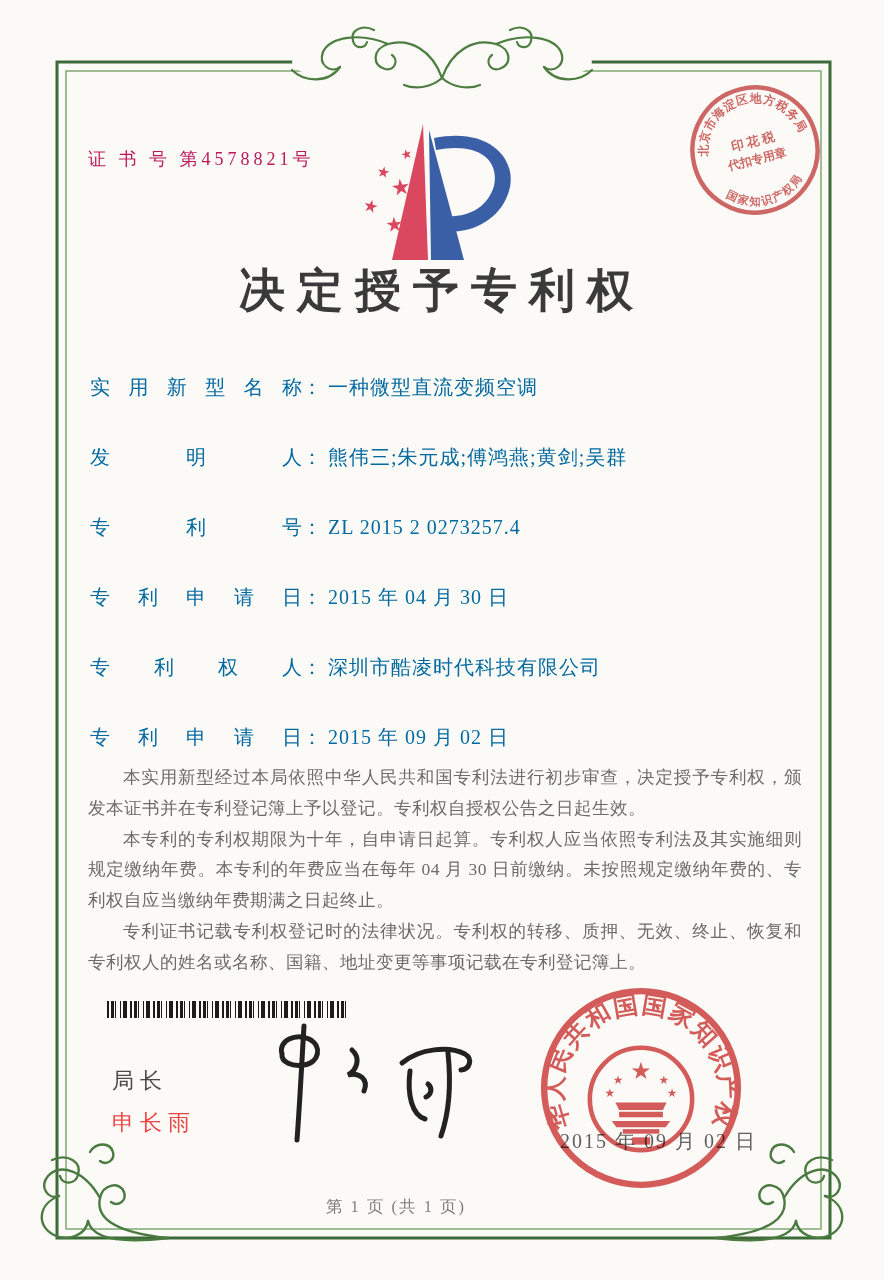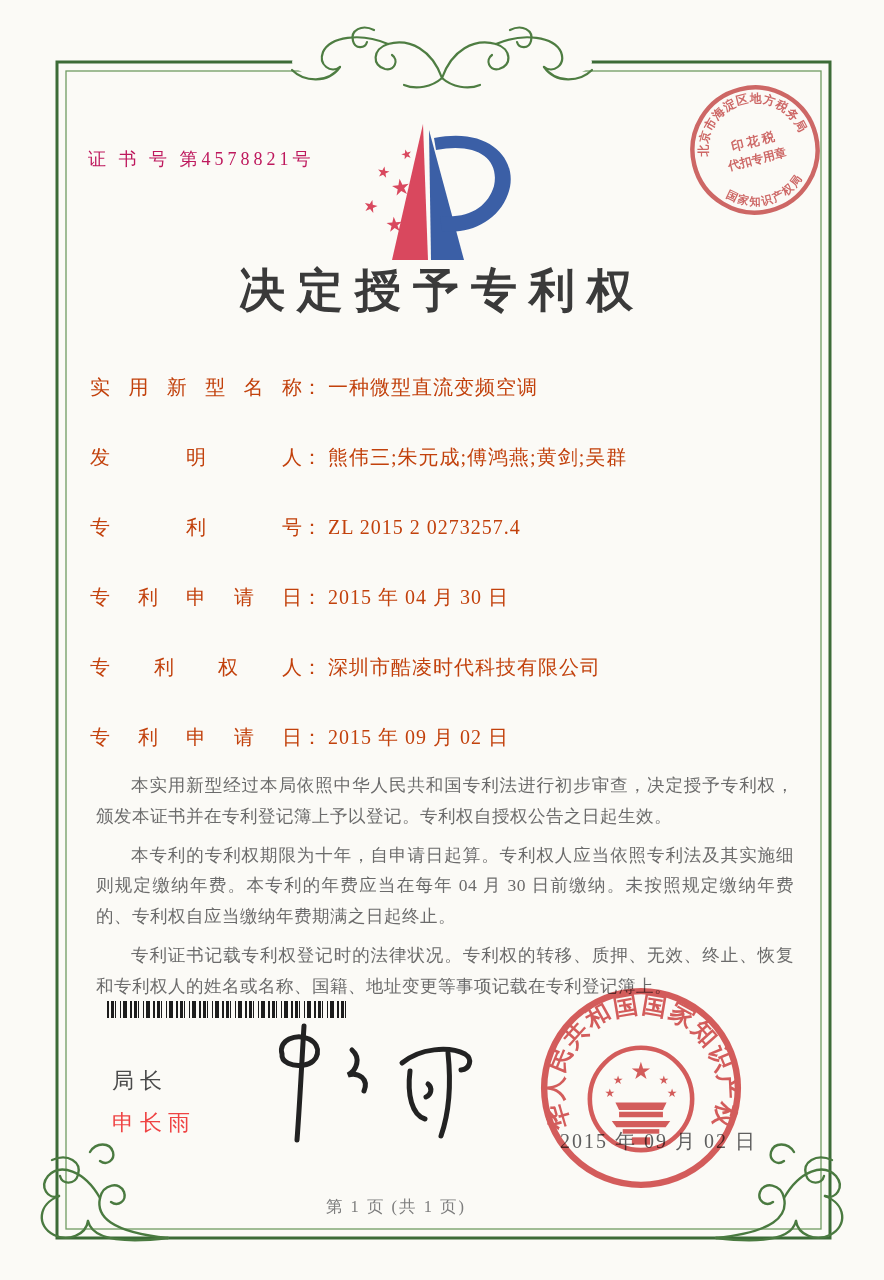--- a/index.html
+++ b/index.html
@@ -10,29 +10,29 @@
   }
   .frame-svg{position:absolute;left:0;top:0;z-index:0;}
   .abs{position:absolute;z-index:2;}
 
   .cert-no{left:88px;top:147px;font-size:18px;letter-spacing:4px;color:#be185d;}
   .logo{left:330px;top:118px;}
   .title{left:0;top:260px;width:884px;text-align:center;font-size:46px;
          font-weight:600;letter-spacing:12px;color:#3a3a3a;}
 
   .fields{left:90px;top:374px;width:710px;display:flex;flex-direction:column;gap:43px;
-          font-size:20px;color:#c2410c;}
+          font-size:20px;color:#0369a1;}
   .field-row{white-space:nowrap;}
   .field-label{display:inline-block;width:212px;text-align-last:justify;text-align:justify;}
   .field-colon{display:inline-block;margin-right:6px;}
   .field-value{letter-spacing:1px;}
 
   .paras{left:88px;top:762px;width:714px;font-size:17.5px;line-height:1.76;
          color:#6b6b6b;text-align:justify;}
-  .paras p{margin:8px;text-indent:2em;letter-spacing:0.5px;}
+  .paras p{margin:0;text-indent:2em;letter-spacing:0.5px;}
 
   .barcode{left:107px;top:1001px;width:240px;height:17px;
     background:repeating-linear-gradient(90deg,
       #1c1c1c 0 2px,transparent 2px 4px,
       #1c1c1c 4px 7px,transparent 7px 8px,
       #1c1c1c 8px 9px,transparent 9px 13px,
       #1c1c1c 13px 14px,transparent 14px 16px,
       #1c1c1c 16px 20px,transparent 20px 23px);
   }
 

